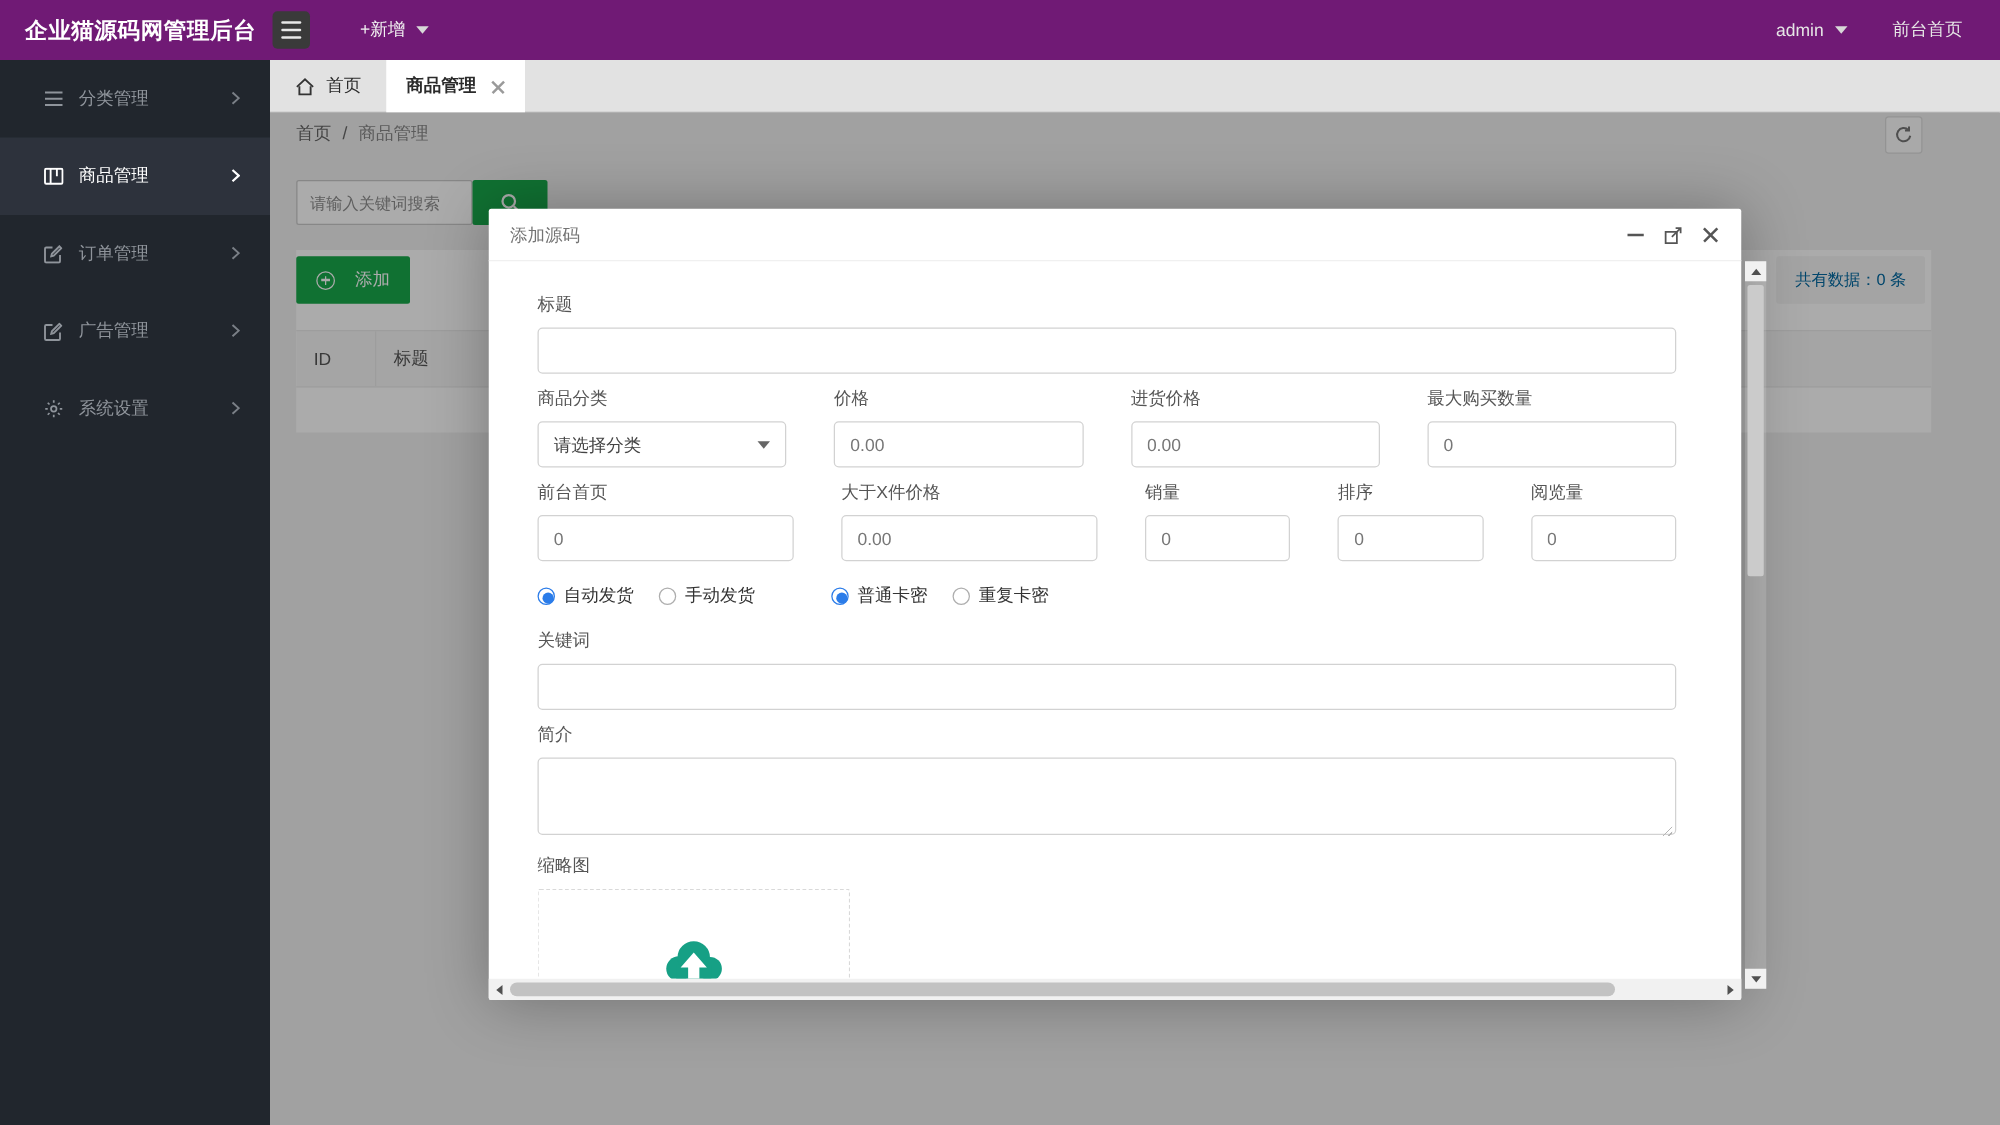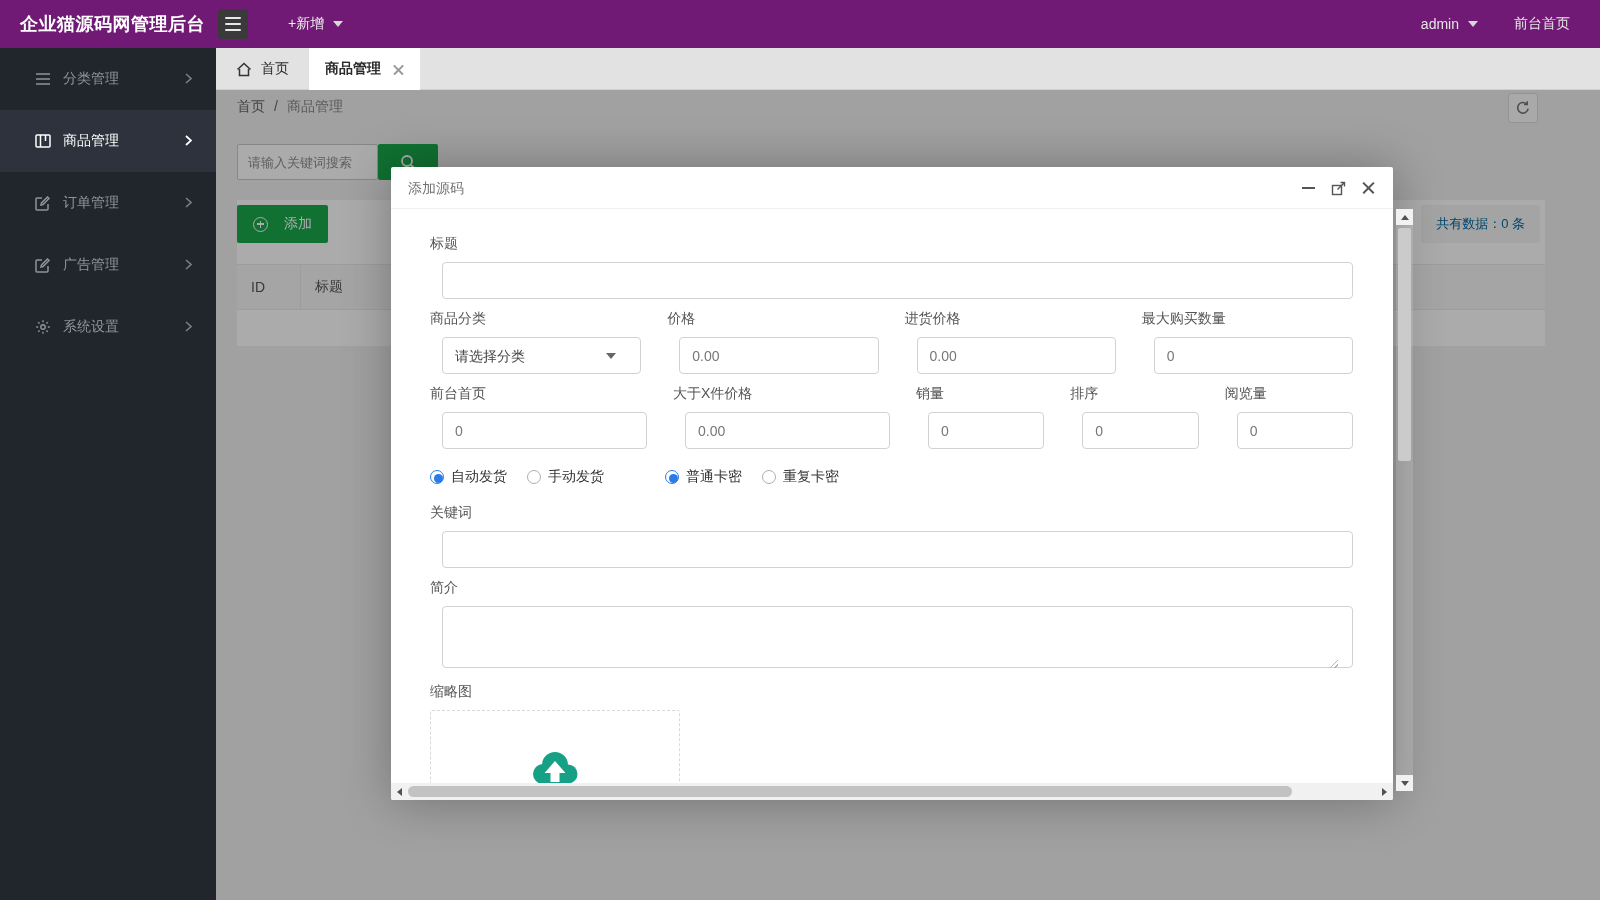--- a/index.html
+++ b/index.html
@@ -81,21 +81,21 @@
   .ic-close { position:relative; width:13px; height:13px; }
   .ic-close i { position:absolute; left:-1px; top:5.6px; width:15px; height:1.8px; background:#555; }
   .ic-close i:first-child { transform:rotate(45deg); }
   .ic-close i:last-child { transform:rotate(-45deg); }
 
   .modal-body { position:absolute; left:0; top:42px; right:0; bottom:17px; overflow:hidden; padding:26px 52px 0 39px; }
   .fgroup { margin-bottom:11px; }
   .flabel { display:block; font-size:14px; color:#555; margin-bottom:9px; }
   .tinput, .sel, .ta { width:100%; height:37px; border:1px solid #d2d2d2; border-radius:4px;
     padding:0 12px; font-size:14px; color:#777; background:#fff; outline:none;
-    font-family:"Liberation Sans","DejaVu Sans",sans-serif;margin-left:12px; }
+    font-family:"Liberation Sans","DejaVu Sans",sans-serif; }
   .row { display:flex; gap:38px; }
   .col-a { width:205px; } .col-b { flex:1; }
   .selwrap { position:relative; }
   .sel { appearance:none; -webkit-appearance:none; color:#444; padding-right:28px; }
   .selwrap::after { content:""; position:absolute; right:13px; top:16px; width:0; height:0;
     border-left:5px solid transparent; border-right:5px solid transparent; border-top:6px solid #666; pointer-events:none; }
   .radio-row { display:flex; margin:8px 0 18px 0; }
   .radio-group { display:flex; gap:20px; }
   .rg1 { width:235px; }
   .radio-item { display:flex; align-items:center; gap:7px; font-size:14px; color:#333; cursor:pointer; }

